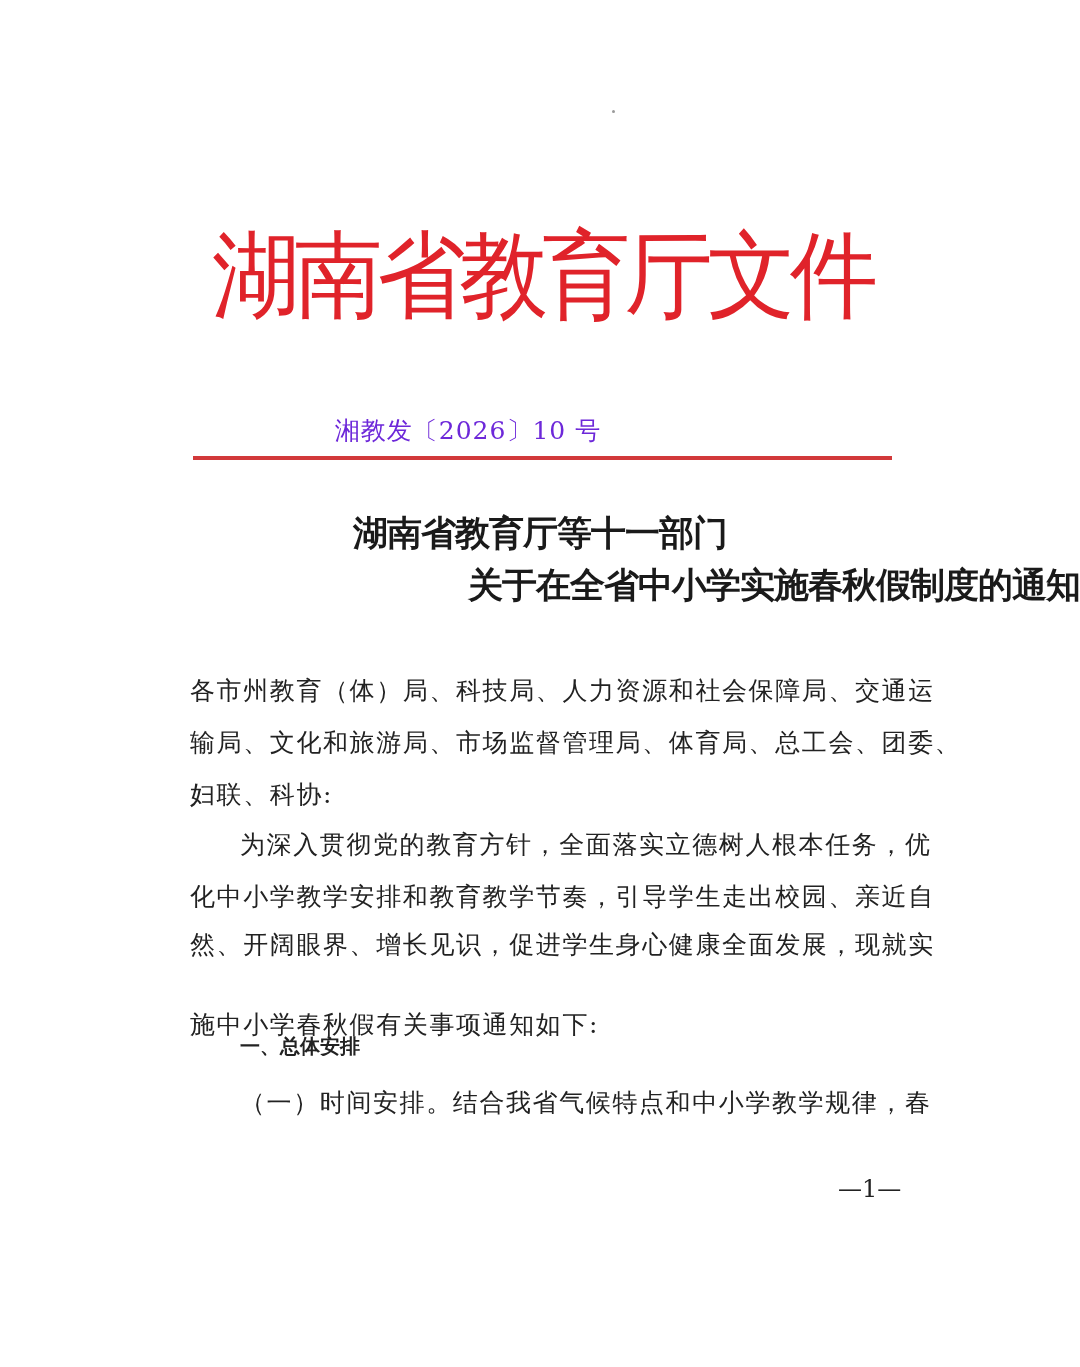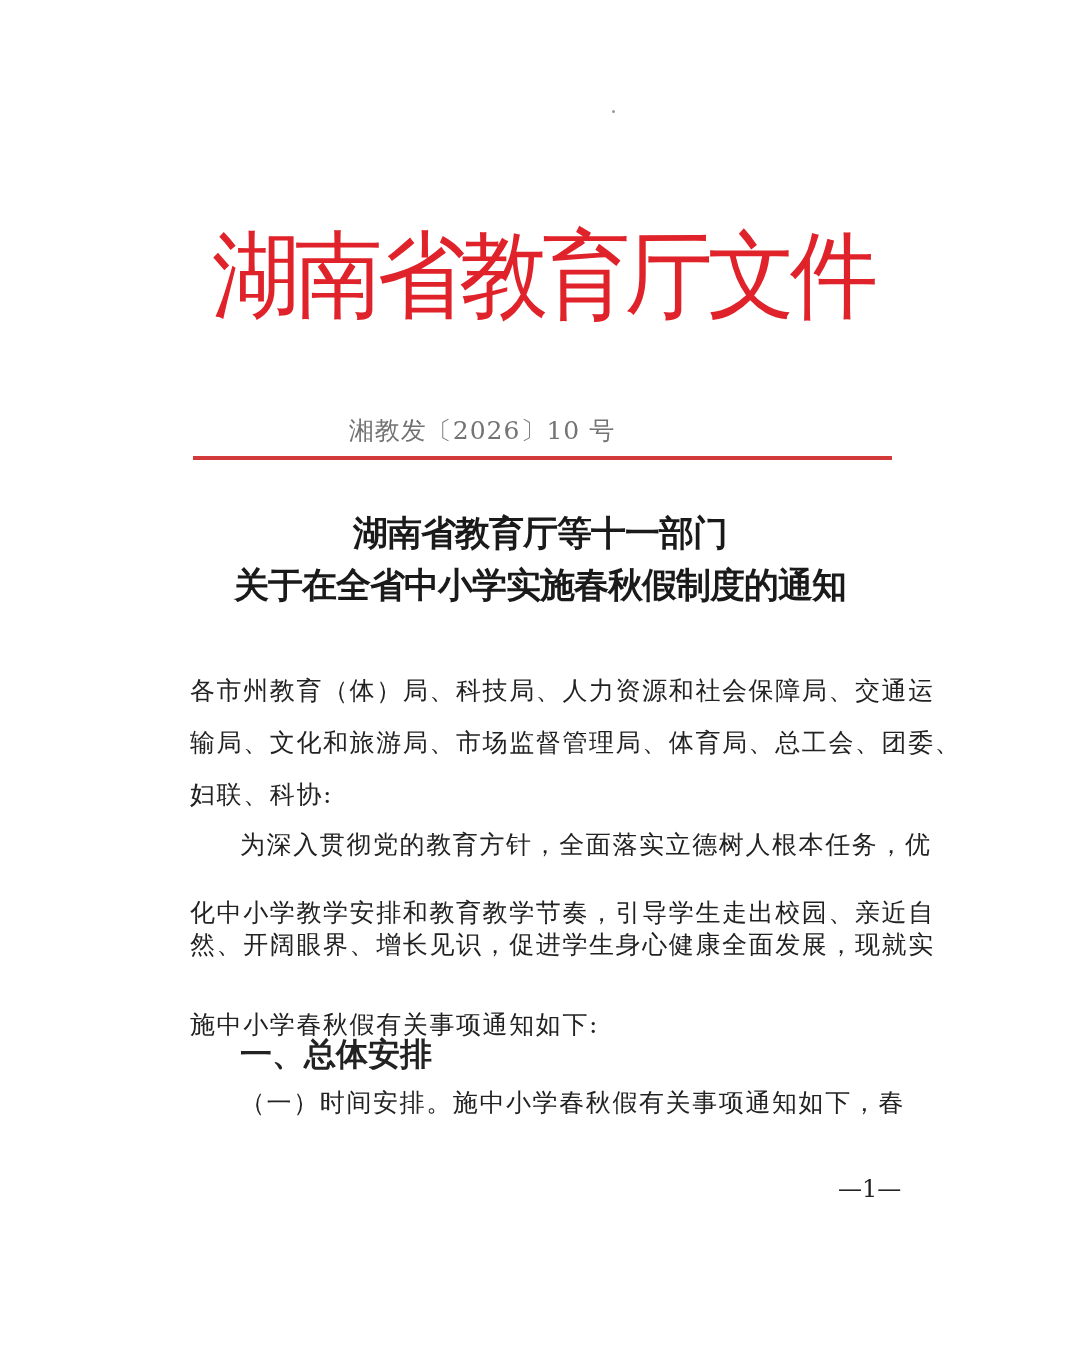--- a/index.html
+++ b/index.html
@@ -53,44 +53,43 @@
       width: 82px;
       text-align: center;
     }
     .doc-number {
       position: absolute;
       left: 0;
       width: 936px;
       top: 414px;
       text-align: center;
       font-size: 25px;
-      color: #737373;
+      color: #6d28d9;
       letter-spacing: 1px;
-      margin-left: 14px;
     }
     .red-rule {
       position: absolute;
       left: 193px;
       top: 456px;
       width: 699px;
       height: 4px;
       background: #d2393a;
     }
     .title {
       position: absolute;
       left: 0;
       width: 1080px;
       text-align: center;
       font-family: "DejaVu Sans", "Liberation Sans", sans-serif;
       font-weight: bold;
       color: #1a1a1a;
       font-size: 35px;
     }
     .title.l1 { top: 510px; letter-spacing: -1px; }
-    .title.l2 { top: 562px; letter-spacing: -1px; }
+    .title.l2 { top: 562px; letter-spacing: -1px; text-align: right; }
 
     .body-line {
       position: absolute;
       left: 190px;
       width: 702px;
       font-size: 25px;
       color: #222;
       white-space: nowrap;
       letter-spacing: 1.6px;
       text-align: justify;
@@ -98,21 +97,21 @@
     }
     .body-line.last { text-align-last: left; }
     .body-line.indent { left: 240px; width: 652px; }
 
     .section-heading {
       position: absolute;
       left: 240px;
       top: 1033px;
       font-family: "DejaVu Sans", "Liberation Sans", sans-serif;
       font-weight: bold;
-      font-size: 32px;
+      font-size: 20px;
       color: #222;
     }
 
     .page-number {
       position: absolute;
       left: 838px;
       top: 1175px;
       font-size: 24px;
       color: #222;
     }
@@ -140,23 +139,23 @@
   <div class="red-rule"></div>
 
   <div class="title l1">湖南省教育厅等十一部门</div>
   <div class="title l2">关于在全省中小学实施春秋假制度的通知</div>
 
   <div class="body-line" style="top:726px;">输局、文化和旅游局、市场监督管理局、体育局、总工会、团委、</div>
   <div class="body-line" style="top:674px;">各市州教育（体）局、科技局、人力资源和社会保障局、交通运</div>
   <div class="body-line indent" style="top:828px;">为深入贯彻党的教育方针，全面落实立德树人根本任务，优</div>
 
   <div class="body-line last" style="top:778px;">妇联、科协:</div>
-  <div class="body-line" style="top:880px;margin-top:16px;">化中小学教学安排和教育教学节奏，引导学生走出校园、亲近自</div>
+  <div class="body-line" style="top:880px;">化中小学教学安排和教育教学节奏，引导学生走出校园、亲近自</div>
   <div class="body-line" style="top:928px;">然、开阔眼界、增长见识，促进学生身心健康全面发展，现就实</div>
   <div class="body-line last" style="top:1008px;">施中小学春秋假有关事项通知如下:</div>
 
   <div class="section-heading">一、总体安排</div>
 
-  <div class="body-line indent" style="top:1086px;">（一）时间安排。施中小学春秋假有关事项通知如下，春</div>
+  <div class="body-line indent" style="top:1086px;">（一）时间安排。结合我省气候特点和中小学教学规律，春</div>
 
   <div class="page-number">—1—</div>
 
 </div>
 
 </body></html>

